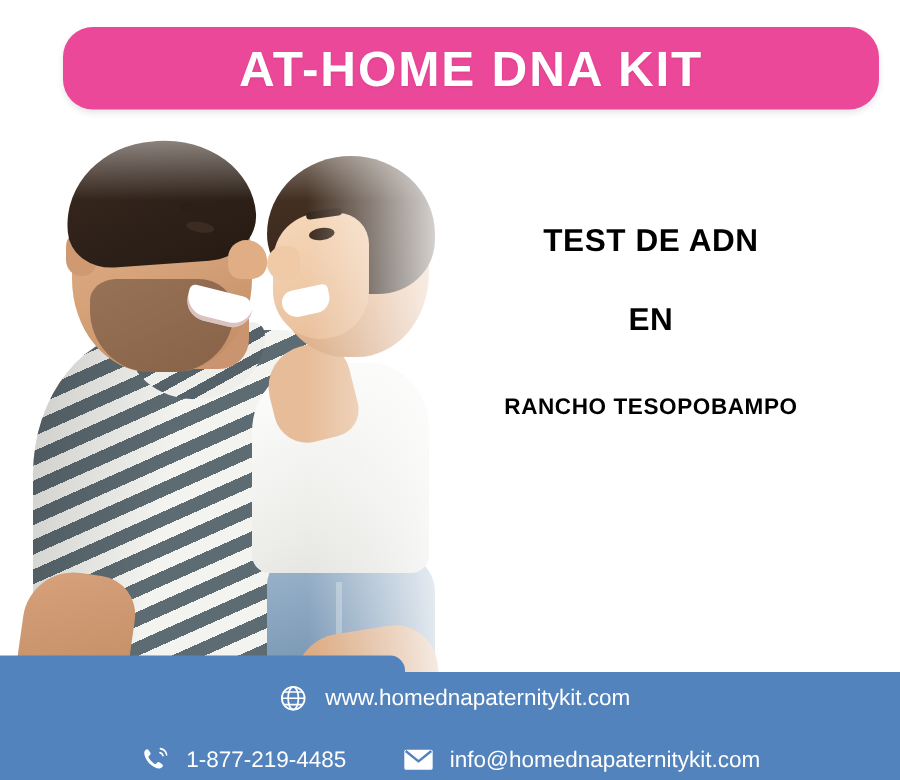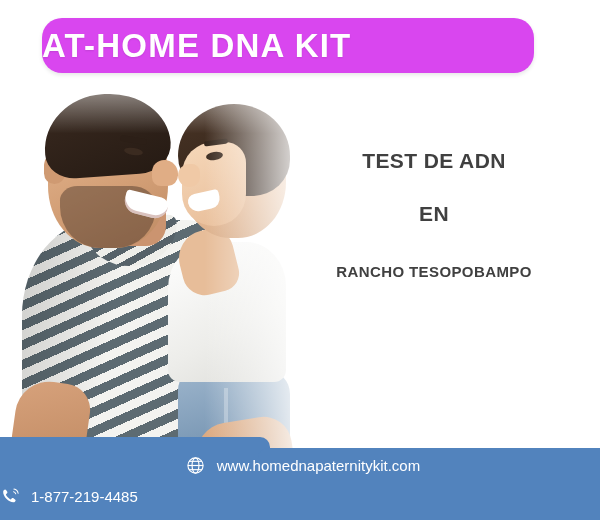--- a/index.html
+++ b/index.html
@@ -19,27 +19,27 @@
     height: 520px;
     background: #ffffff;
     overflow: hidden;
   }
 
   
   .header-banner {
     position: absolute;
     left: 42px;
     top: 18px;
-    width: 492px;
+    width: 544px;
     height: 55px;
-    background: #d946ef;
+    background: #ec4899;
     border-radius: 20px;
     display: flex;
     align-items: center;
-    justify-content: flex-start;
+    justify-content: center;
     box-shadow: 0 2px 4px rgba(0,0,0,0.10);
   }
   .header-title {
     color: #ffffff;
     font-size: 33px;
     font-weight: bold;
     letter-spacing: 1.2px;
     line-height: 1;
     white-space: nowrap;
     text-shadow: 0 1px 2px rgba(0,0,0,0.10);
@@ -321,21 +321,21 @@
     pointer-events: none;
   }
 
   
   .headline {
     position: absolute;
     left: 268px;
     top: 150px;
     width: 332px;
     text-align: center;
-    color: #404040;
+    color: #000000;
     font-weight: bold;
   }
   .headline-line {
     font-size: 21px;
     line-height: 1;
     letter-spacing: 0.4px;
     white-space: nowrap;
   }
   .headline-line.l1 { margin-bottom: 32px; }
   .headline-line.l2 { margin-bottom: 40px; }
@@ -382,22 +382,22 @@
   .footer-row-web {
     left: 0;
     right: 0;
     top: 18px;
     justify-content: center;
     padding-left: 6px;
   }
   .footer-row-contact {
     left: 0;
     right: 0;
-    top: 49px;
-    justify-content: flex-start;
+    top: 59px;
+    justify-content: center;
     gap: 38px;
   }
   .footer-item {
     display: flex;
     align-items: center;
     gap: 11px;
   }
   .footer-text {
     color: #ffffff;
     font-size: 15px;
@@ -489,18 +489,27 @@
           <span class="icon">
             <svg viewBox="0 0 20 20" width="19" height="19">
               <path d="M4.3 2.6c-.8 0-1.9 1.1-2 2.3-.2 2.2 1.3 5.3 3.4 7.5 2.1 2.2 5.2 3.8 7.4 3.7 1.2-.1 2.3-1.2 2.3-2 0-.4-.2-.7-.6-1l-2-1.4c-.5-.3-1-.2-1.4.2l-.8.9c-.3.3-.6.3-1 .1-.9-.5-1.8-1.2-2.5-2-.7-.8-1.3-1.6-1.8-2.6-.2-.4-.1-.7.2-1l.9-.8c.4-.4.5-.9.2-1.4L5.3 3.2c-.3-.4-.6-.6-1-.6z" fill="#ffffff"></path>
               <path d="M13.6 2.2c2.3.4 4 2.1 4.4 4.4" stroke="#ffffff" stroke-width="1.1" fill="none" stroke-linecap="round"></path>
               <path d="M13.3 5c1.1.3 1.9 1.1 2.2 2.2" stroke="#ffffff" stroke-width="1.1" fill="none" stroke-linecap="round"></path>
             </svg>
           </span>
           <span class="footer-text">1-877-219-4485</span>
         </div>
 
+        <div class="footer-item">
+          <span class="icon">
+            <svg viewBox="0 0 22 16" width="21" height="15">
+              <rect x="0.6" y="0.6" width="20.8" height="14.8" rx="1.4" fill="#ffffff"></rect>
+              <path d="M1.6 1.6 L11 9.2 L20.4 1.6" fill="none" stroke="#5283bd" stroke-width="1.8" stroke-linejoin="round"></path>
+            </svg>
+          </span>
+          <span class="footer-text">info@homednapaternitykit.com</span>
+        </div>
       </div>
 
     </div>
   </div>
 
 </div>
 
 </body></html>

